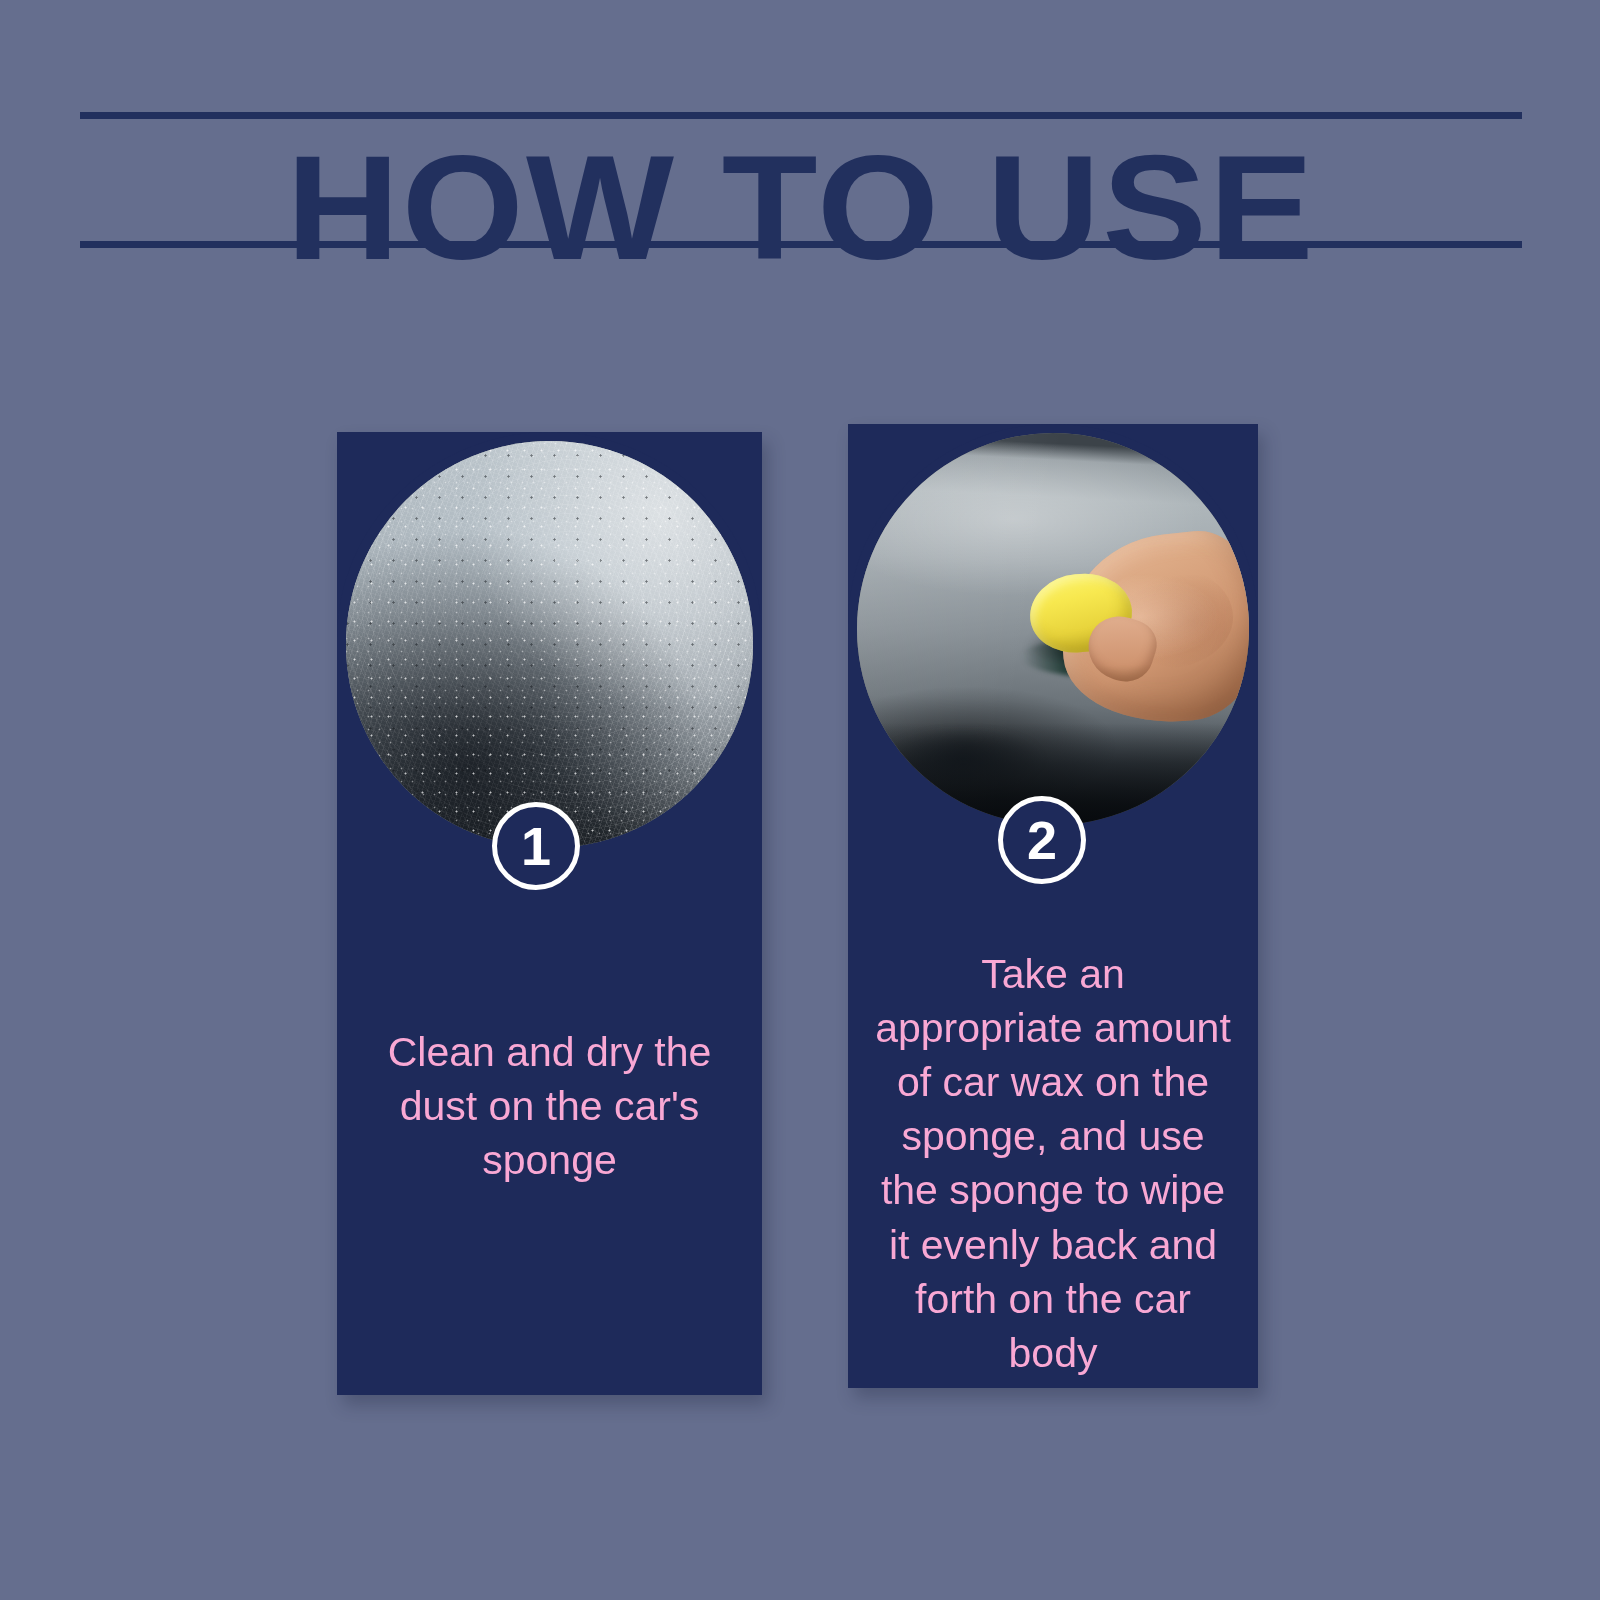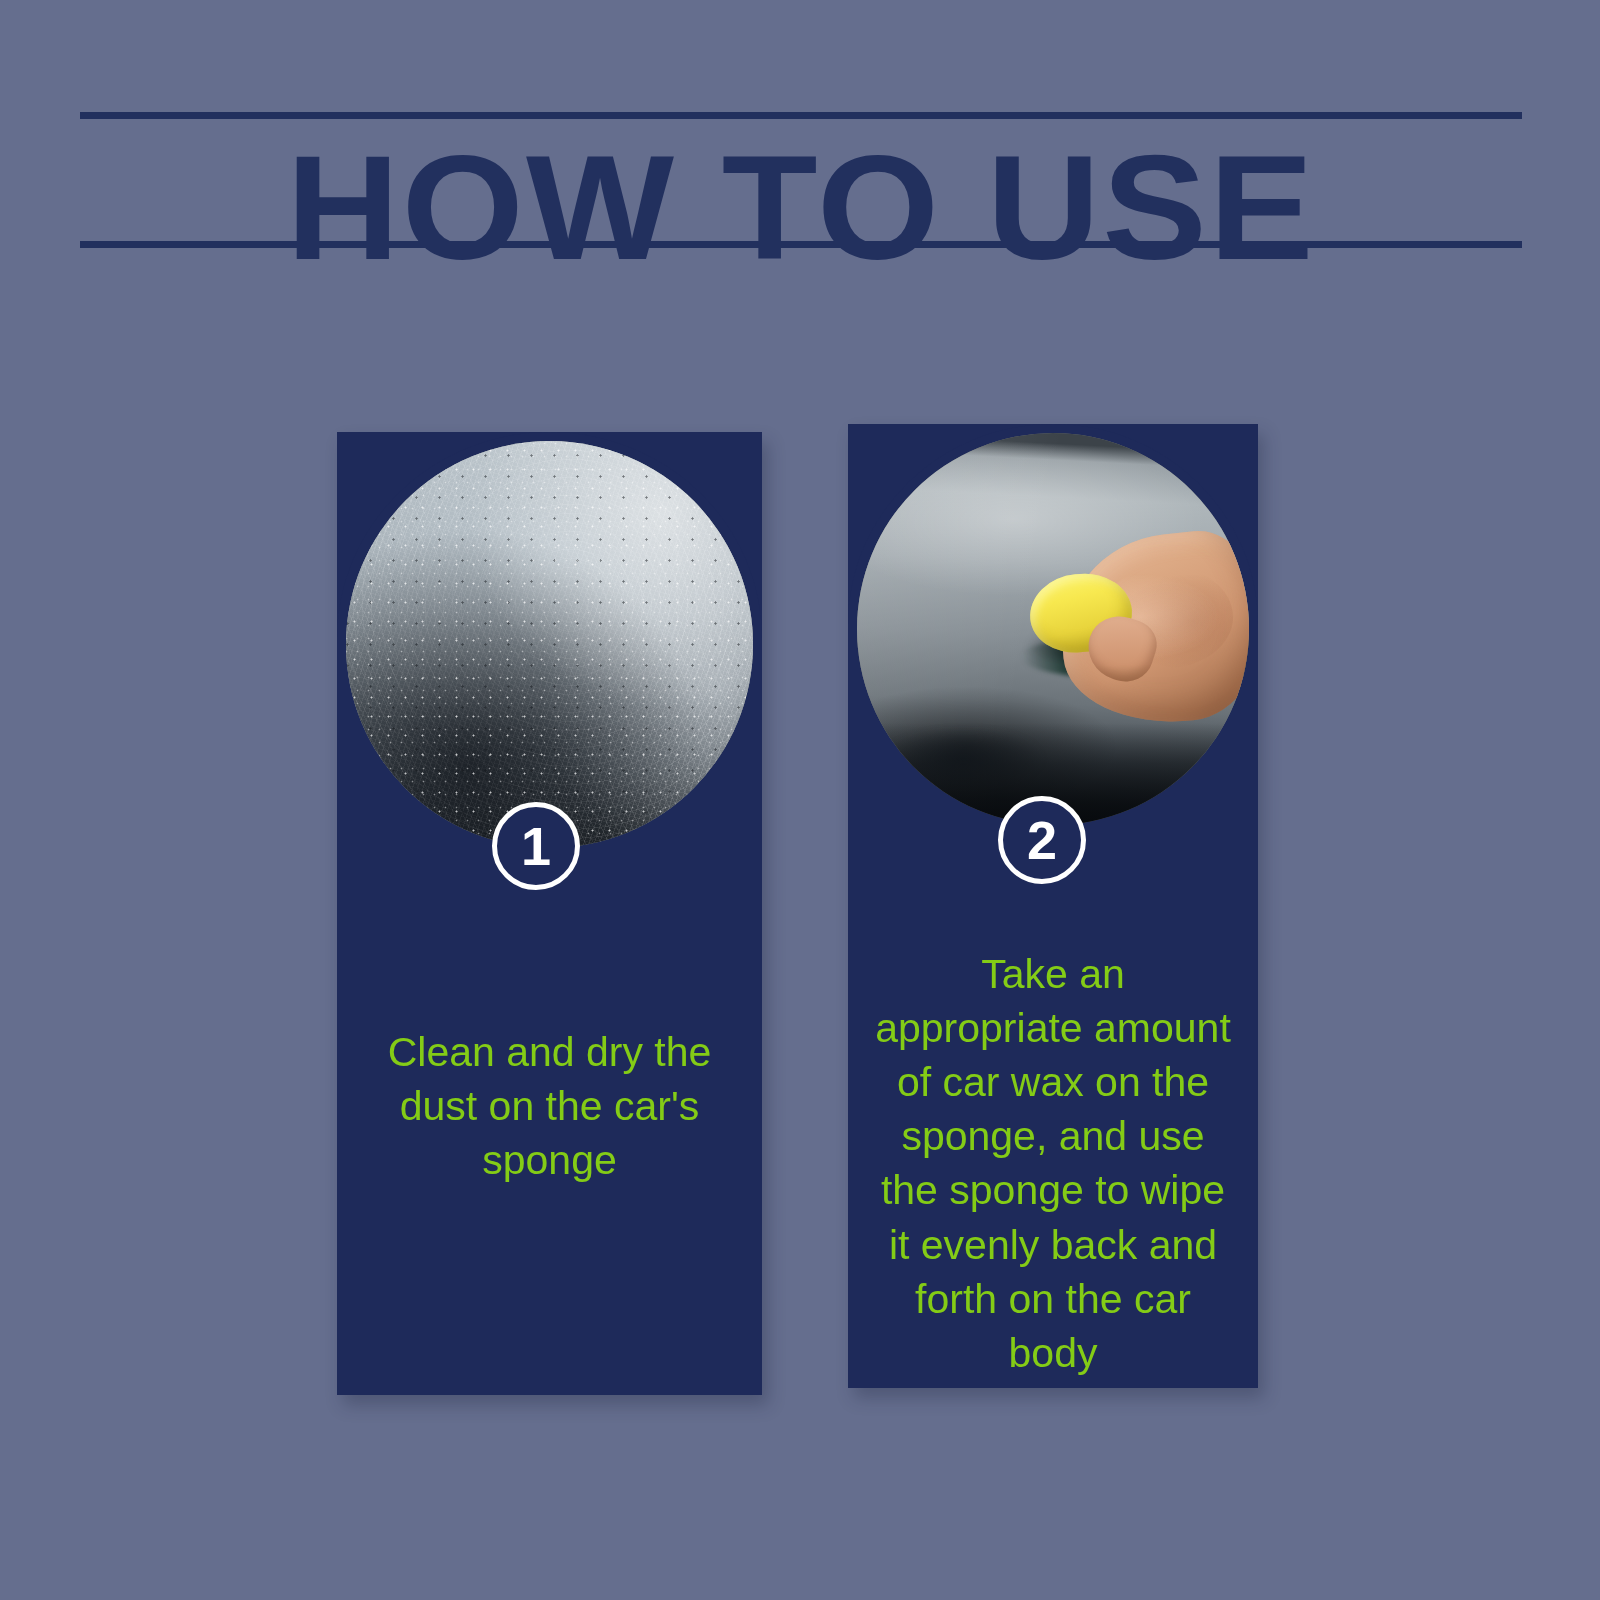--- a/index.html
+++ b/index.html
@@ -219,21 +219,21 @@
     z-index: 5;
   }
 
   
   .caption {
     position: absolute;
     left: 0;
     width: 100%;
     box-sizing: border-box;
     padding: 0 26px;
-    color: #84cc16;
+    color: #f9a8d4;
     text-align: center;
     font-size: 41px;
     line-height: 1.32;
     font-weight: 400;
   }
 </style>
 </head>
 <body>
 
 <div id="header">

